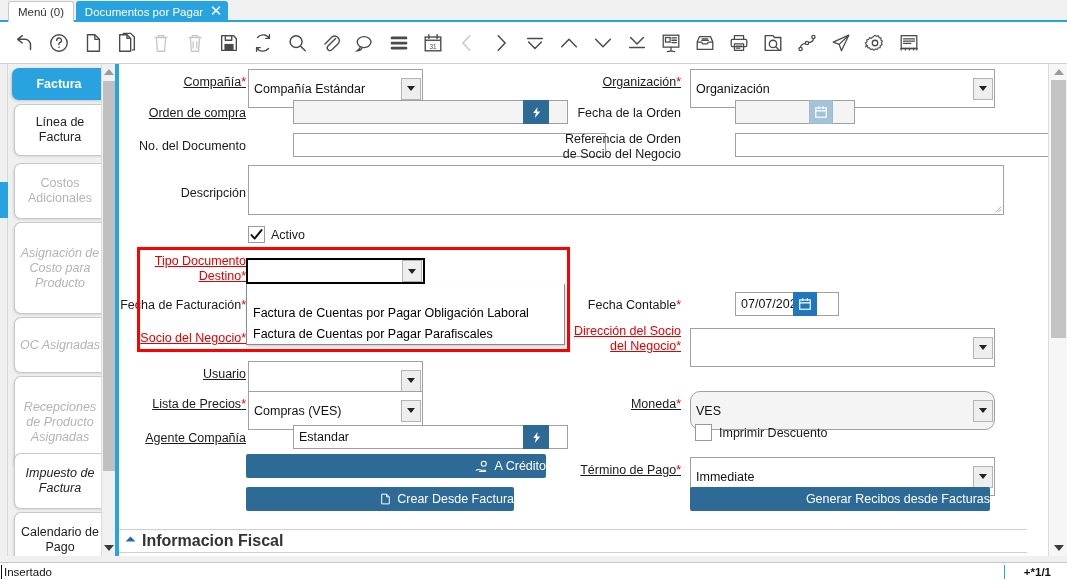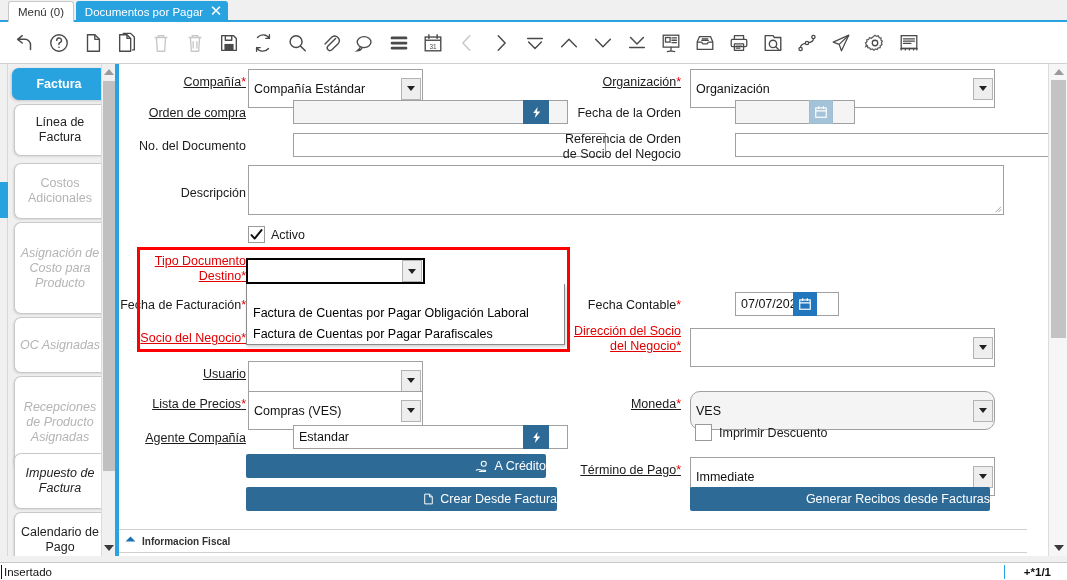--- a/index.html
+++ b/index.html
@@ -303,21 +303,21 @@
     display: flex; align-items: center;
     padding-left: 8px; gap: 8px;
   }
   .sec-tri {
     width: 0; height: 0;
     border-left: 7px solid #1a6fb5;
     border-bottom: 7px solid transparent;
     border-top: 0;
     transform: rotate(45deg);
   }
-  .sec-label { font-size: 10px; font-weight: bold; color: #333; }
+  .sec-label { font-size: 16px; font-weight: bold; color: #333; }
 
   
   .mv-scroll {
     position: absolute; left: 1048px; top: 64px;
     width: 19px; height: 492px;
     background: #f6f6f6;
     border-left: 1px solid #dcdcdc;
   }
   .mv-thumb {
     position: absolute; left: 2px; top: 16px;
@@ -781,21 +781,21 @@
       </div>
 
       <div class="lbl link" style="left:440px; top:399px; width:122px;"><span>Término de Pago</span><span class="ast">*</span></div>
       <div class="combo" style="left:571px; top:393px; width:305px;">
         <span class="ctext">Immediate</span>
         <span class="cbtn">
             <span class="caret"></span>
           </span>
       </div>
 
-      <div class="actbtn" style="left:127px; top:423px; width:311px;">
+      <div class="actbtn" style="left:127px; top:423px; width:268px;">
         <svg width="13" height="14" viewBox="0 0 24 24" fill="none" stroke="#ffffff" stroke-width="1.8" stroke-linejoin="round">
           <path d="M5 3 h9 l5 5 v13 H5 Z"></path>
           <path d="M14 3 v5 h5"></path>
         </svg>
         <span>Crear Desde Factura</span>
       </div>
 
       <div class="actbtn" style="left:571px; top:423px; width:300px;">
         <span>Generar Recibos desde Facturas</span>
       </div>

